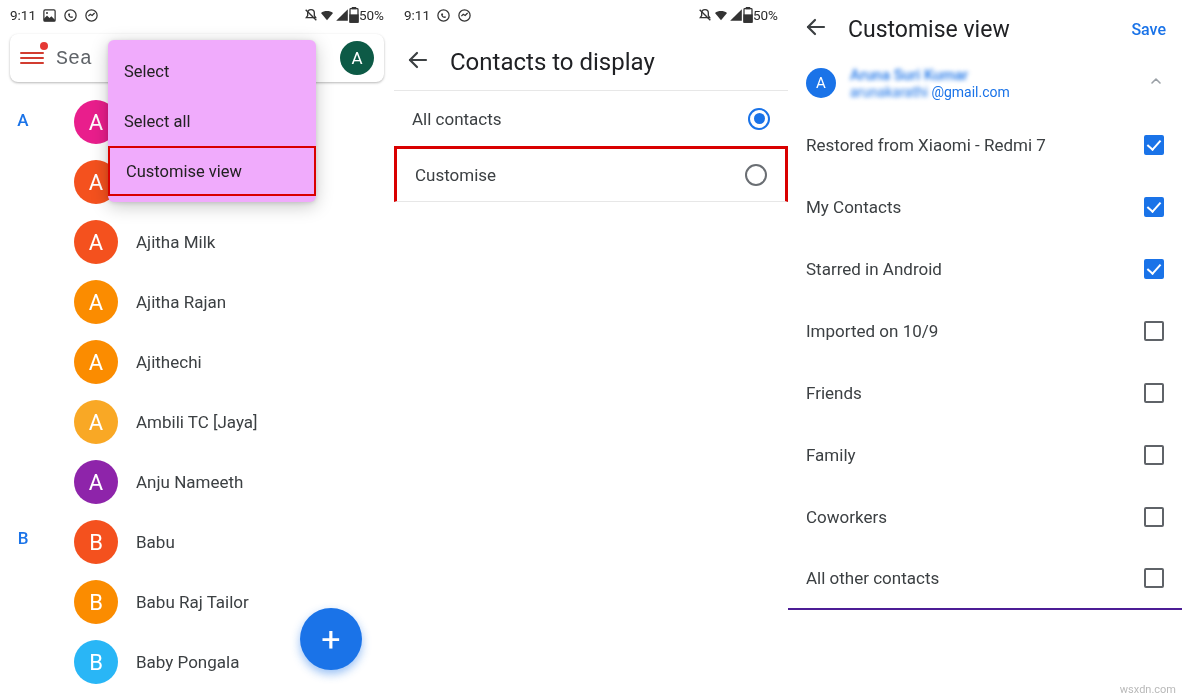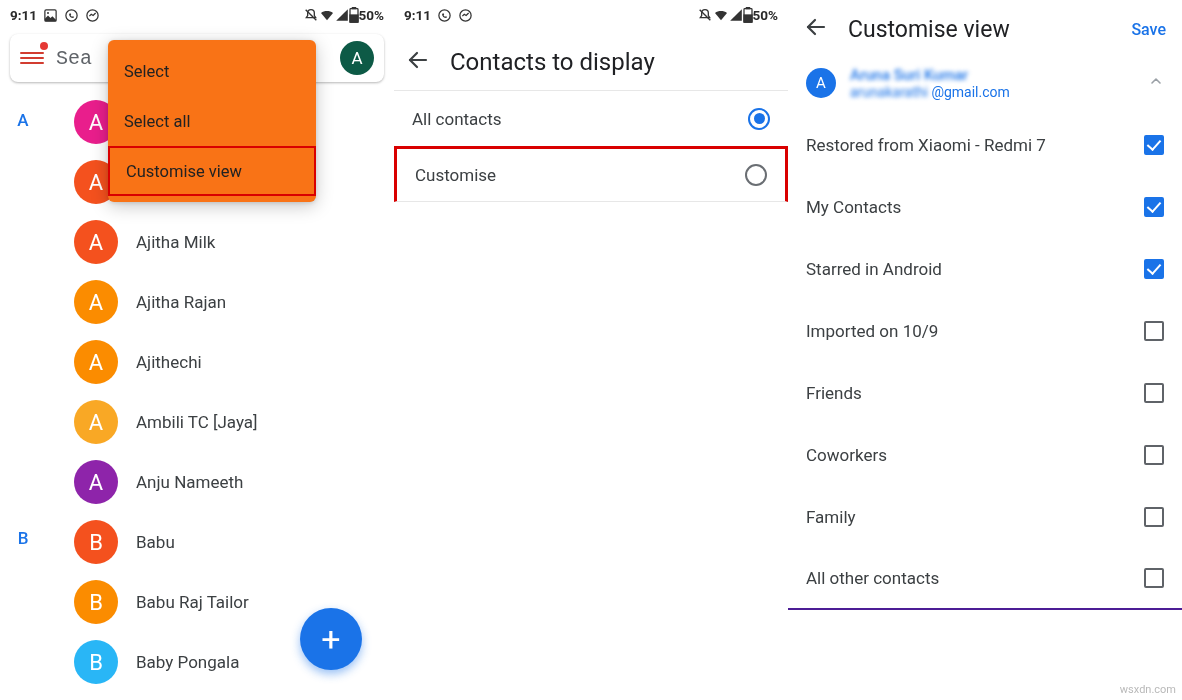--- a/index.html
+++ b/index.html
@@ -1,39 +1,39 @@
 <!DOCTYPE html>
 <html><head>
 <meta charset="utf-8">
 <style>
   * { box-sizing: border-box; margin: 0; padding: 0; }
   body { font-family: Roboto, -apple-system, BlinkMacSystemFont, "Segoe UI", Arial, sans-serif; background: #fff; width: 1182px; height: 700px; display: flex; position: relative; }
   .panel { width: 394px; height: 700px; position: relative; background: #fff; overflow: hidden; }
-  .statusbar { display: flex; align-items: center; justify-content: space-between; padding: 4px 10px 2px 10px; font-size: 13.5px; color: #2a2a2a; height: 28px; font-weight: bold; }
+  .statusbar { display: flex; align-items: center; justify-content: space-between; padding: 4px 10px 2px 10px; font-size: 13.5px; color: #2a2a2a; height: 28px; }
   .sb-left { display: flex; align-items: center; gap: 6px; }
   .sb-right { display: flex; align-items: center; gap: 0; }
   .ico { display: inline-flex; align-items: center; justify-content: center; }
 
   
   .p1-searchbar { margin: 6px 10px; height: 48px; border-radius: 8px; background: #fff; box-shadow: 0 1px 3px rgba(0,0,0,.18), 0 1px 2px rgba(0,0,0,.12); display: flex; align-items: center; padding: 0 10px; gap: 12px; position: relative; }
   .menu-burger { width: 24px; height: 24px; display: inline-flex; flex-direction: column; justify-content: center; gap: 3px; position: relative; }
   .menu-burger span { height: 2px; background: #d23c30; border-radius: 1px; display: block; }
   .menu-burger .notif-dot { position: absolute; top: -4px; right: -4px; width: 8px; height: 8px; border-radius: 50%; background: #e53935; }
   .search-placeholder { font-size: 20px; color: #5f6368; font-family: Liberation Mono, monospace; }
   .avatar-small { margin-left: auto; width: 34px; height: 34px; border-radius: 50%; background: #0d5a46; color: #fff; display: flex; align-items: center; justify-content: center; font-size: 17px; }
 
   .contact-list { padding: 4px 0 100px 0; }
   .letter-head { position: absolute; left: 0; width: 46px; text-align: center; font-size: 17px; font-weight: 500; }
   .lhA { top: 110px; color: #1a73e8; }
   .lhB { top: 528px; color: #1a73e8; }
   .crow { display: flex; align-items: center; height: 60px; padding-left: 74px; padding-right: 16px; gap: 18px; }
   .cavatar { width: 44px; height: 44px; border-radius: 50%; color: #fff; font-size: 22px; font-weight: 400; display: flex; align-items: center; justify-content: center; flex-shrink: 0; }
   .cname { font-size: 17px; color: #3c4043; }
 
-  .popup-menu { position: absolute; top: 40px; left: 108px; width: 208px; background: #f97316; border-radius: 6px; box-shadow: 0 4px 18px rgba(0,0,0,.22), 0 1px 4px rgba(0,0,0,.12); padding: 6px 0; z-index: 5; }
+  .popup-menu { position: absolute; top: 40px; left: 108px; width: 208px; background: #f0abfc; border-radius: 6px; box-shadow: 0 4px 18px rgba(0,0,0,.22), 0 1px 4px rgba(0,0,0,.12); padding: 6px 0; z-index: 5; }
   .popup-item { height: 50px; display: flex; align-items: center; padding: 0 16px; font-size: 16.5px; color: #222; }
   .popup-item.highlight { border: 2px solid #d90000; }
 
   .fab { position: absolute; bottom: 30px; right: 32px; width: 62px; height: 62px; border-radius: 50%; background: #1a73e8; color: #fff; display: flex; align-items: center; justify-content: center; font-size: 34px; box-shadow: 0 4px 10px rgba(26,115,232,.45); z-index: 3; }
 
   
   .p2-header { display: flex; align-items: center; height: 56px; padding: 0 12px; gap: 18px; margin-top: 6px; }
   .back-arrow { font-size: 22px; color: #3c4043; width: 26px; }
   .p2-title { font-size: 24px; color: #202124; font-weight: 400; }
   .opt-row { height: 56px; display: flex; align-items: center; padding: 0 18px 0 18px; border-top: 1px solid #e7e7e7; font-size: 17px; color: #3c4043; position: relative; }
@@ -288,25 +288,25 @@
       </div>
       <div class="chk-row">
         <span>Imported on 10/9</span>
         <span class="chk"></span>
       </div>
       <div class="chk-row">
         <span>Friends</span>
         <span class="chk"></span>
       </div>
       <div class="chk-row">
+        <span>Family</span>
+        <span class="chk"></span>
+      </div>
+      <div class="chk-row">
         <span>Coworkers</span>
-        <span class="chk"></span>
-      </div>
-      <div class="chk-row">
-        <span>Family</span>
         <span class="chk"></span>
       </div>
       <div class="chk-row grp-bottom-border">
         <span>All other contacts</span>
         <span class="chk"></span>
       </div>
     </div>
 </div>
 
 <div class="watermark">wsxdn.com</div>

